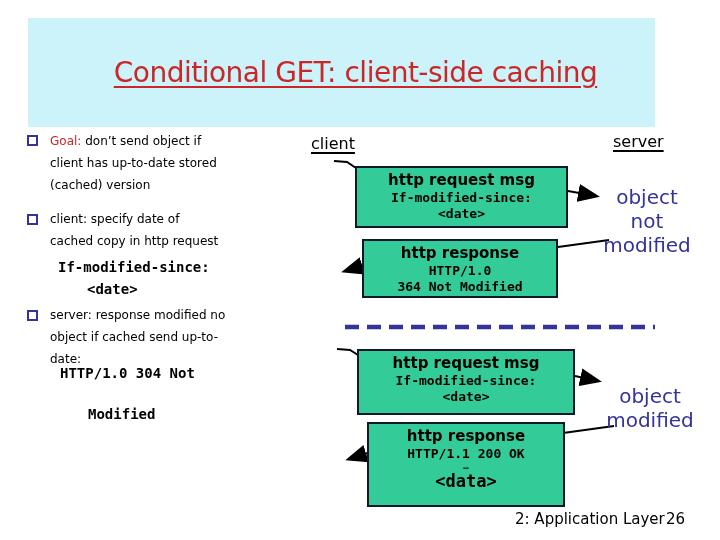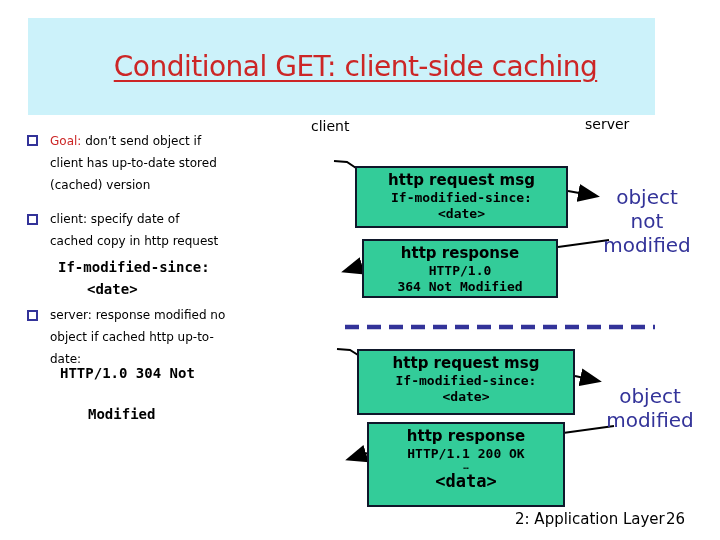--- a/index.html
+++ b/index.html
@@ -7,37 +7,37 @@
     --navy:#333399;
     --box-green:#33cc99;
     --header-bg:#ccf2fa;
   }
   *{margin:0;padding:0;box-sizing:border-box;}
   html,body{width:720px;height:540px;background:#fff;overflow:hidden;}
   .slide{position:relative;width:720px;height:540px;background:#fff;
          font-family:"DejaVu Sans","Liberation Sans",sans-serif;color:#000;}
 
   
-  .title-box{position:absolute;left:28px;top:18px;width:627px;height:97px;
+  .title-box{position:absolute;left:28px;top:18px;width:627px;height:109px;
              background:var(--header-bg);display:flex;align-items:center;justify-content:center;padding-left:28px;}
   .title-text{font-size:28px;color:var(--title-red);
               text-decoration:underline;text-decoration-thickness:2px;text-underline-offset:4px;
               letter-spacing:-0.5px;white-space:nowrap;}
 
   
   .bullet-sq{position:absolute;left:27px;width:11px;height:11px;
              border:2px solid var(--navy);background:#fff;}
   .bline{position:absolute;left:50px;font-size:12px;line-height:20px;white-space:nowrap;}
   .lead{color:var(--title-red);}
   .codeline{position:absolute;font-family:"DejaVu Sans Mono","Liberation Mono",monospace;
             font-weight:bold;font-size:14px;line-height:18px;white-space:nowrap;}
 
   
-  .actor{position:absolute;font-size:14px;
-         text-decoration-thickness:2px;text-underline-offset:3px;white-space:nowrap;}
+  .actor{position:absolute;font-size:16px;text-decoration:underline;
+         text-decoration-thickness:2px;text-underline-offset:3px;white-space:nowrap;margin-top:16px;}
   .mbox{position:absolute;background:var(--box-green);border:2px solid #0f172a;
         text-align:center;overflow:hidden;}
   .mtitle{font-size:15px;font-weight:bold;line-height:20px;padding-top:2px;white-space:nowrap;}
   .mcode{font-family:"DejaVu Sans Mono","Liberation Mono",monospace;font-weight:bold;
          font-size:13px;line-height:16px;white-space:nowrap;}
   .mcode.dots{font-size:9px;line-height:9px;}
   .mcode.data{font-size:17px;line-height:20px;}
   .annot{position:absolute;color:var(--navy);font-size:20px;line-height:24px;
          text-align:center;white-space:nowrap;}
 
@@ -65,27 +65,27 @@
   <div class="bline" style="top:175px">(cached) version</div>
 
   <span class="bullet-sq" style="top:214px"></span>
   <div class="bline" style="top:209px">client: specify date of</div>
   <div class="bline" style="top:231px">cached copy in http request</div>
   <div class="codeline" style="left:58px;top:258px">If-modified-since:</div>
   <div class="codeline" style="left:87px;top:280px">&lt;date&gt;</div>
 
   <span class="bullet-sq" style="top:310px"></span>
   <div class="bline" style="top:305px">server: response modified no</div>
-  <div class="bline" style="top:327px">object if cached http up-to-</div>
+  <div class="bline" style="top:327px">object if cached send up-to-</div>
   <div class="bline" style="top:349px">date:</div>
   <div class="codeline" style="left:60px;top:364px">HTTP/1.0 304 Not</div>
   <div class="codeline" style="left:88px;top:405px">Modified</div>
 
   <div class="actor" style="left:311px;top:118px">client</div>
-  <div class="actor" style="left:585px;top:116px">server</div>
+  <div class="actor" style="left:613px;top:116px">server</div>
 
   <svg class="overlay">
     <defs>
       <marker id="ah" markerWidth="11" markerHeight="9" refX="9" refY="4.5" orient="auto">
         <path d="M0,0 L11,4.5 L0,9 z" fill="#000"></path>
       </marker>
     </defs>
     <path d="M334,161 L347,162 L356,168" stroke="#000" stroke-width="2" fill="none"></path>
     <line x1="568" y1="191" x2="596" y2="196" stroke="#000" stroke-width="2" marker-end="url(#ah)"></line>
     <line x1="362" y1="266" x2="345" y2="271" stroke="#000" stroke-width="2" marker-end="url(#ah)"></line>

